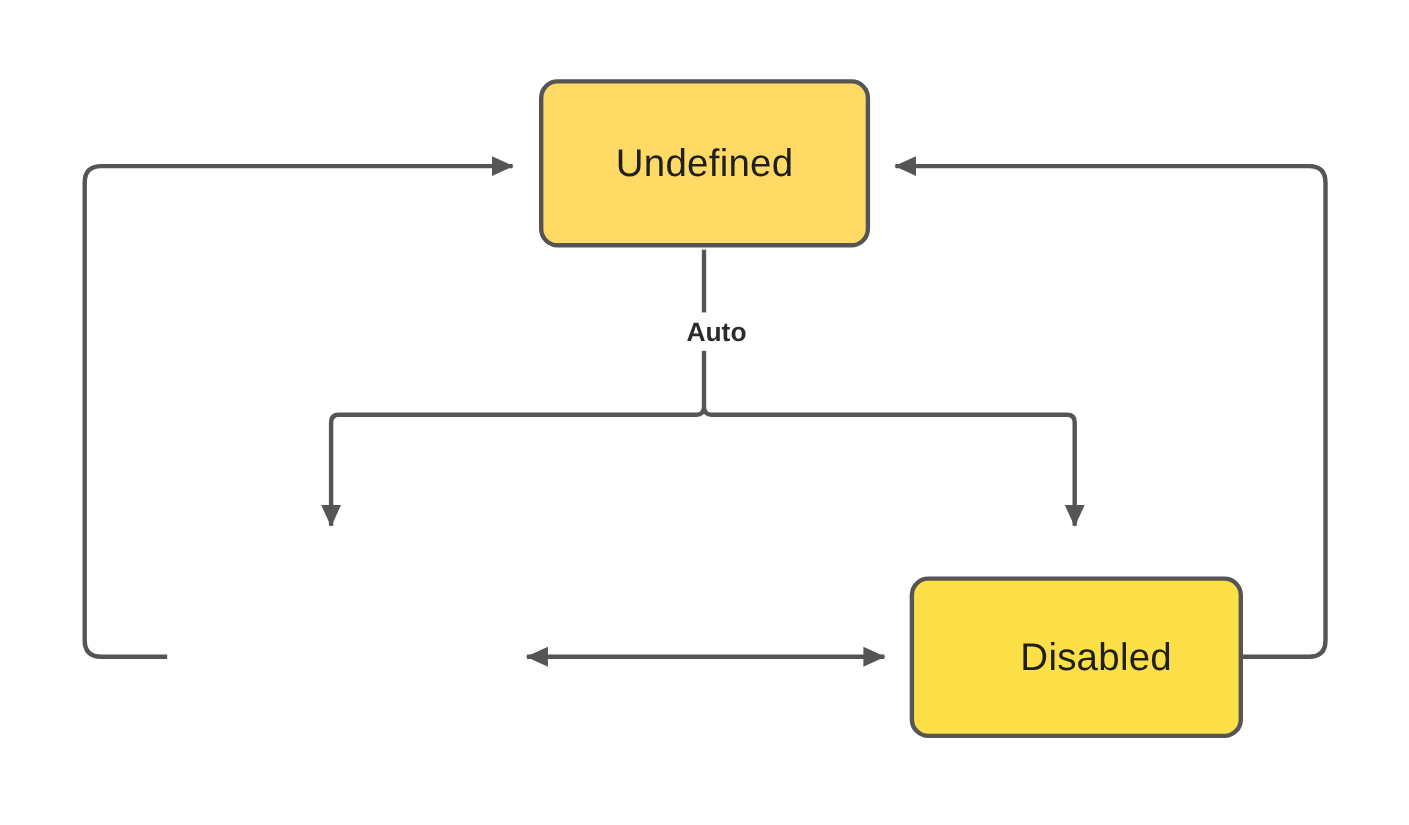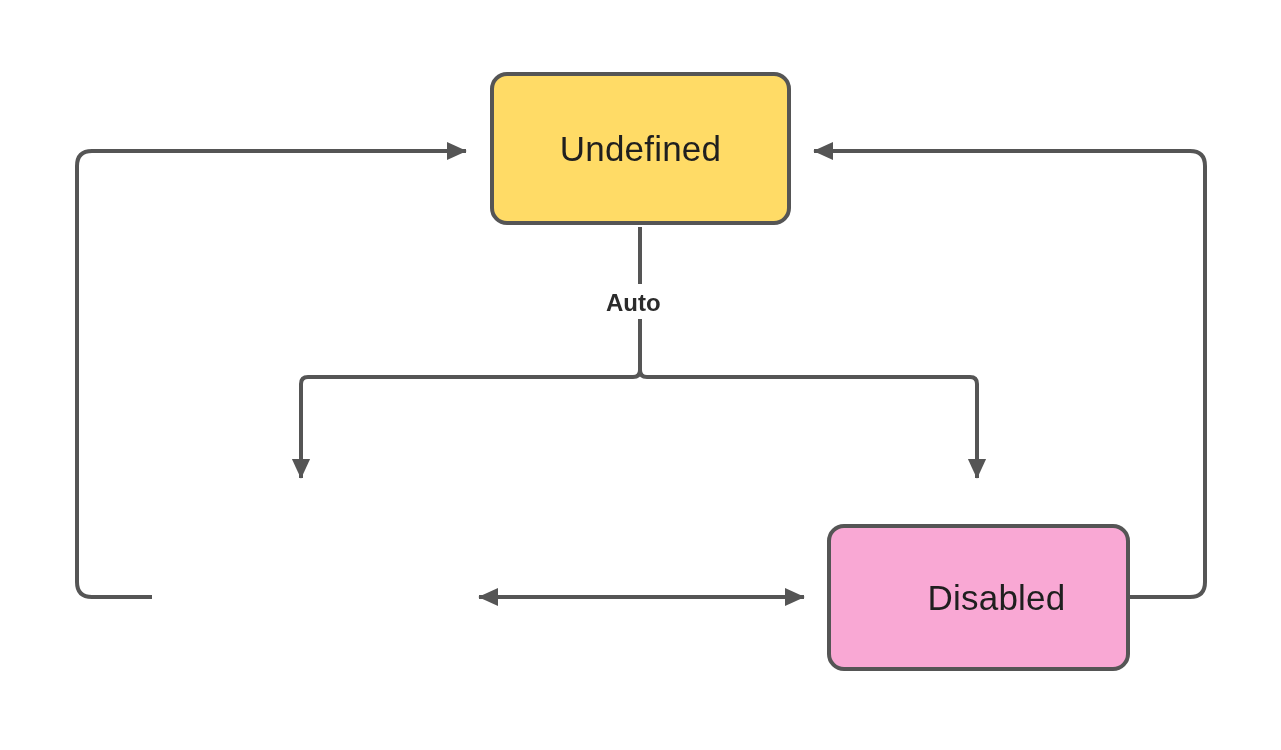--- a/index.html
+++ b/index.html
@@ -66,21 +66,21 @@
     font-family: "Liberation Sans", sans-serif;
     font-size: 24px;
     font-weight: bold;
     color: #2b2b2b;
     background: #ffffff;
     padding: 3px 8px;
     white-space: nowrap;
     line-height: 1;
   }
   #label-auto {
-    left: 598px;
+    left: 616px;
     top: 288px;
     text-align: right;
   }
 </style>
 </head>
 <body>
 
 <div id="diagram-canvas">
 
   <svg class="edges" viewBox="0 0 1281 750" xmlns="http://www.w3.org/2000/svg">
@@ -107,19 +107,19 @@
 
       <path d="M 479 597 L 804 597" marker-start="url(#arrow-start)" marker-end="url(#arrow-end)"></path>
     </g>
   </svg>
 
   <div class="node" id="node-undefined" style="background:#ffdb66;">
     <span class="node-label">Undefined</span>
   </div>
 
 
-  <div class="node" id="node-disabled" style="background:#f9a8d4;padding-left:36px;">
+  <div class="node" id="node-disabled" style="background:#fde047;padding-left:36px;">
     <span class="node-label">Disabled</span>
   </div>
 
   <div class="edge-label" id="label-auto">Auto</div>
 
 </div>
 
 </body></html>

